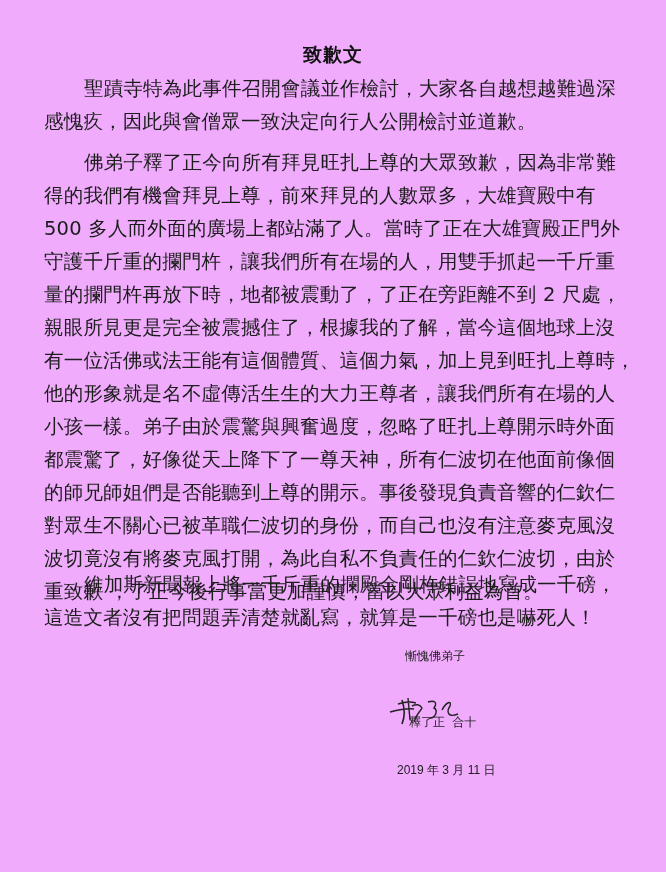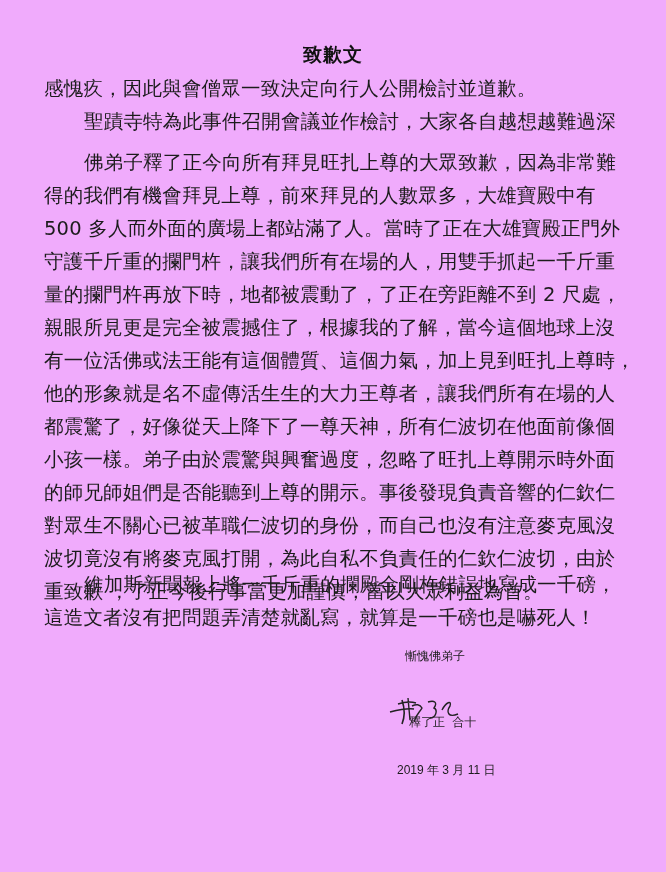--- a/index.html
+++ b/index.html
@@ -32,35 +32,35 @@
   #signed-name { top: 714px; left: 409px; }
   #date { top: 762px; left: 397px; font-family: "Liberation Sans", sans-serif; font-size: 12px; }
 </style>
 </head>
 <body>
 
 <div class="page">
   <div class="title">致歉文</div>
 
   <div class="para" id="p1">
+    <div class="line indent">聖蹟寺特為此事件召開會議並作檢討，大家各自越想越難過深</div>
     <div class="line">感愧疚，因此與會僧眾一致決定向行人公開檢討並道歉。</div>
-    <div class="line indent">聖蹟寺特為此事件召開會議並作檢討，大家各自越想越難過深</div>
   </div>
 
   <div class="para" id="p2">
     <div class="line indent">佛弟子釋了正今向所有拜見旺扎上尊的大眾致歉，因為非常難</div>
     <div class="line">得的我們有機會拜見上尊，前來拜見的人數眾多，大雄寶殿中有</div>
     <div class="line">500 多人而外面的廣場上都站滿了人。當時了正在大雄寶殿正門外</div>
     <div class="line">守護千斤重的攔門杵，讓我們所有在場的人，用雙手抓起一千斤重</div>
     <div class="line">量的攔門杵再放下時，地都被震動了，了正在旁距離不到 2 尺處，</div>
     <div class="line">親眼所見更是完全被震撼住了，根據我的了解，當今這個地球上沒</div>
     <div class="line">有一位活佛或法王能有這個體質、這個力氣，加上見到旺扎上尊時，</div>
     <div class="line">他的形象就是名不虛傳活生生的大力王尊者，讓我們所有在場的人</div>
+    <div class="line">小孩一樣。弟子由於震驚與興奮過度，忽略了旺扎上尊開示時外面</div>
     <div class="line">都震驚了，好像從天上降下了一尊天神，所有仁波切在他面前像個</div>
-    <div class="line">小孩一樣。弟子由於震驚與興奮過度，忽略了旺扎上尊開示時外面</div>
     <div class="line">的師兄師姐們是否能聽到上尊的開示。事後發現負責音響的仁欽仁</div>
     <div class="line">對眾生不關心已被革職仁波切的身份，而自己也沒有注意麥克風沒</div>
     <div class="line">波切竟沒有將麥克風打開，為此自私不負責任的仁欽仁波切，由於</div>
     <div class="line">重致歉 ，了正今後行事當更加謹慎，當以大眾利益為首。</div>
   </div>
 
   <div class="para" id="p3">
     <div class="line indent">維加斯新聞報上將一千斤重的攔殿金剛杵錯誤地寫成一千磅，</div>
     <div class="line">這造文者沒有把問題弄清楚就亂寫，就算是一千磅也是嚇死人！</div>
   </div>

